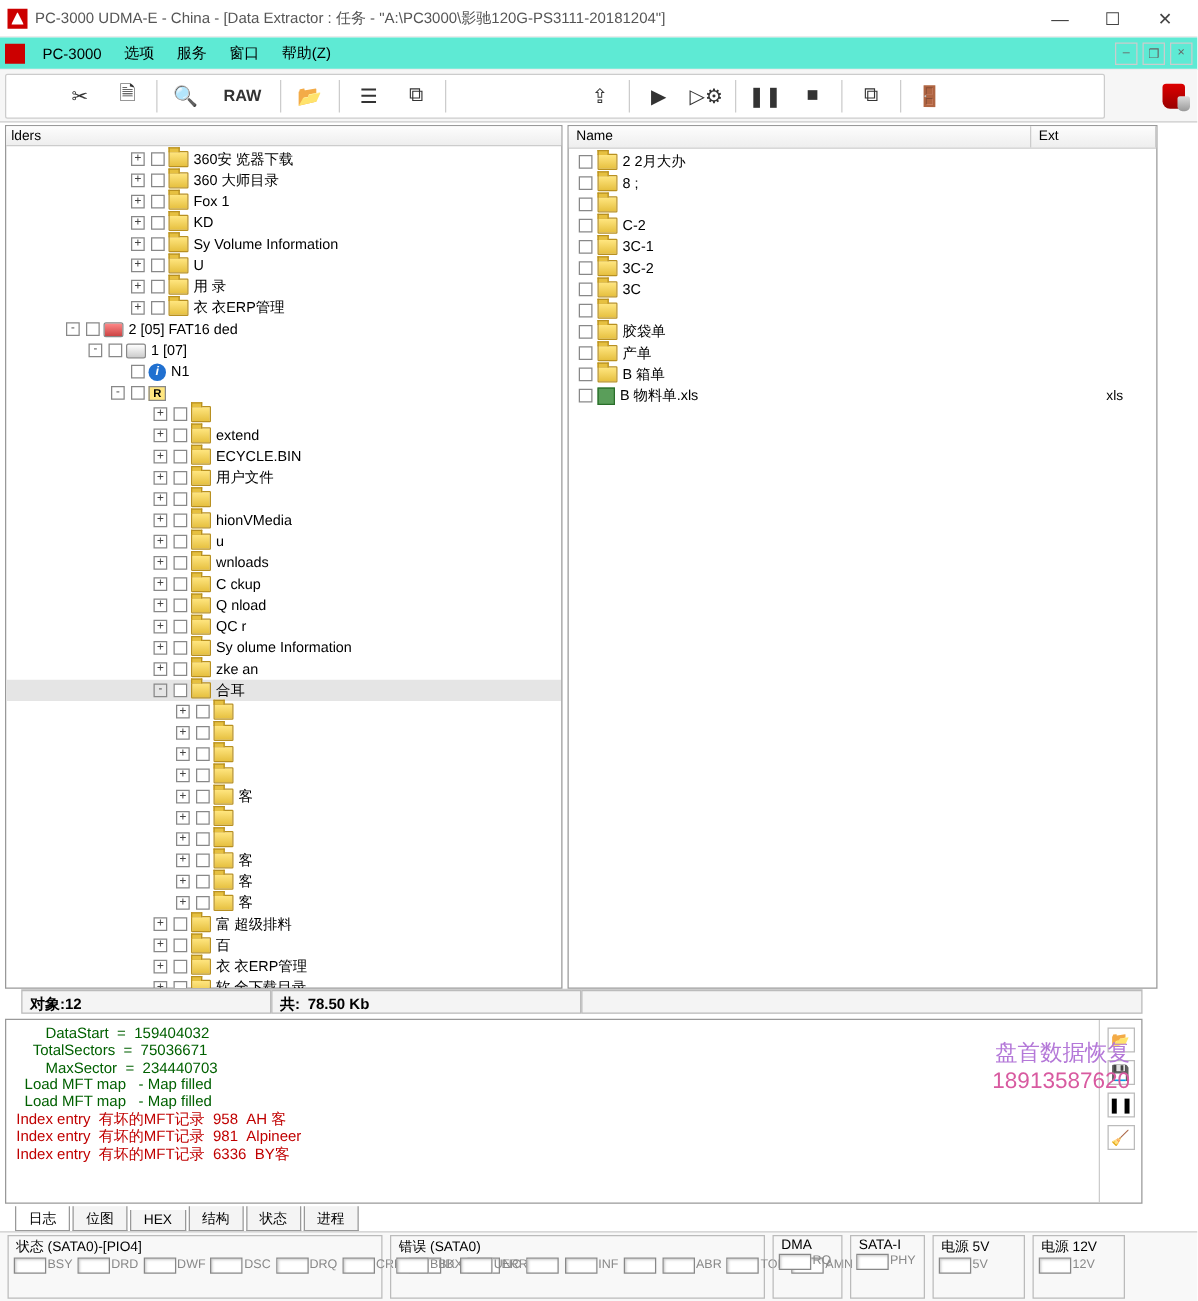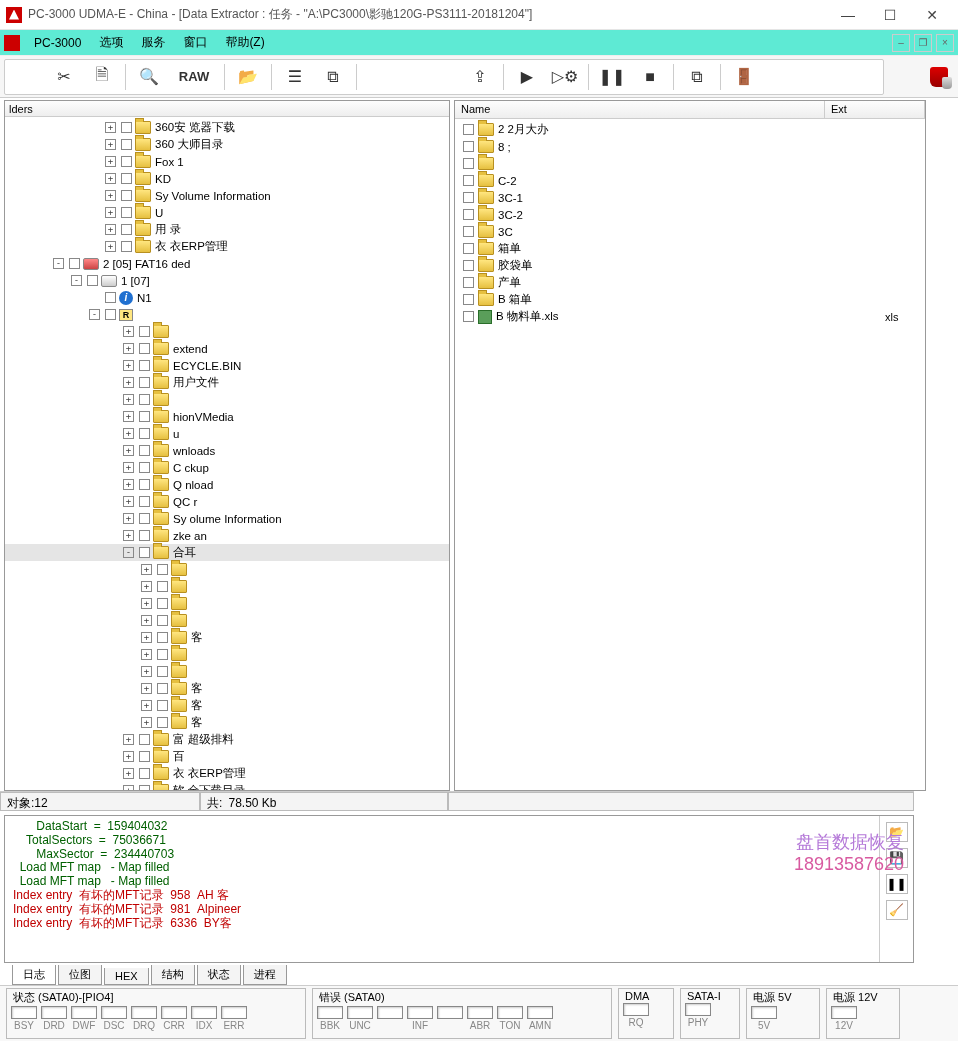--- a/index.html
+++ b/index.html
@@ -83,21 +83,21 @@
 
 .logtabs { height: 22px; display: flex; align-items: flex-end; padding-left: 8px; margin-right: 44px; }
 .logtab { padding: 2px 10px; border: 1px solid #999; border-top: none; background: #f4f4f4; margin-right: 2px; font-size: 11px; }
 .logtab.active { background: #fff; }
 
 
 .hwstat { height: 56px; display: flex; gap: 6px; padding: 2px 6px; border-top: 1px solid #ccc; background: #f8f8f8; }
 .hwgroup { border: 1px solid #bbb; padding: 2px 4px 2px 4px; position: relative; display: flex; flex-direction: column; }
 .hwgroup .glabel { font-size: 11px; position: relative; top: -1px; background: #f8f8f8; padding: 0 2px; align-self: flex-start; }
 .hwleds { display: flex; gap: 4px; }
-.hwled { display: flex; flex-direction: column; align-items: center; gap: 1px; }
+.hwled { display: flex; flex-direction: row; align-items: flex-start; gap: 1px; }
 .hwled .box { width: 26px; height: 13px; border: 1px solid #888; background: #fff; box-shadow: inset 1px 1px 2px rgba(0,0,0,0.2); }
 .hwled .txt { font-size: 10px; color: #888; }
 </style>
 </head>
 <body>
 
 <div class="titlebar">
   <div class="app-icon"></div>
   <div class="title">PC-3000 UDMA-E - China - [Data Extractor : 任务 - "A:\PC3000\影驰120G-PS3111-20181204"]</div>
   <div class="winbtns">
@@ -444,21 +444,20 @@
           </div>
           <div class="lrow">
             <div class="chk"></div>
             <div class="fld"></div>
             <div class="name">       3C</div>
             <div class="ext"></div>
           </div>
           <div class="lrow">
             <div class="chk"></div>
             <div class="fld"></div>
-            <div class="name">      箱单</div>
             <div class="ext"></div>
           </div>
           <div class="lrow">
             <div class="chk"></div>
             <div class="fld"></div>
             <div class="name">      胶袋单</div>
             <div class="ext"></div>
           </div>
           <div class="lrow">
             <div class="chk"></div>
@@ -475,21 +474,21 @@
           <div class="lrow">
             <div class="chk"></div>
             <div class="xls"></div>
             <div class="name">B      物料单.xls</div>
             <div class="ext">xls</div>
           </div>
         </div>
     </div>
   </div>
 
-  <div class="statrow" style="margin-left:0;">
+  <div class="statrow" style="margin-left:17px;font-weight:bold;">
     <div class="statcell" style="width:200px">
       <span>对象:</span><span>12</span>
     </div>
     <div class="statcell" style="width:248px">
       <span>共:</span>&nbsp;&nbsp;<span>78.50 Kb</span>
     </div>
     <div class="statcell" style="flex:1"></div>
   </div>
 
   <div class="logwrap">

